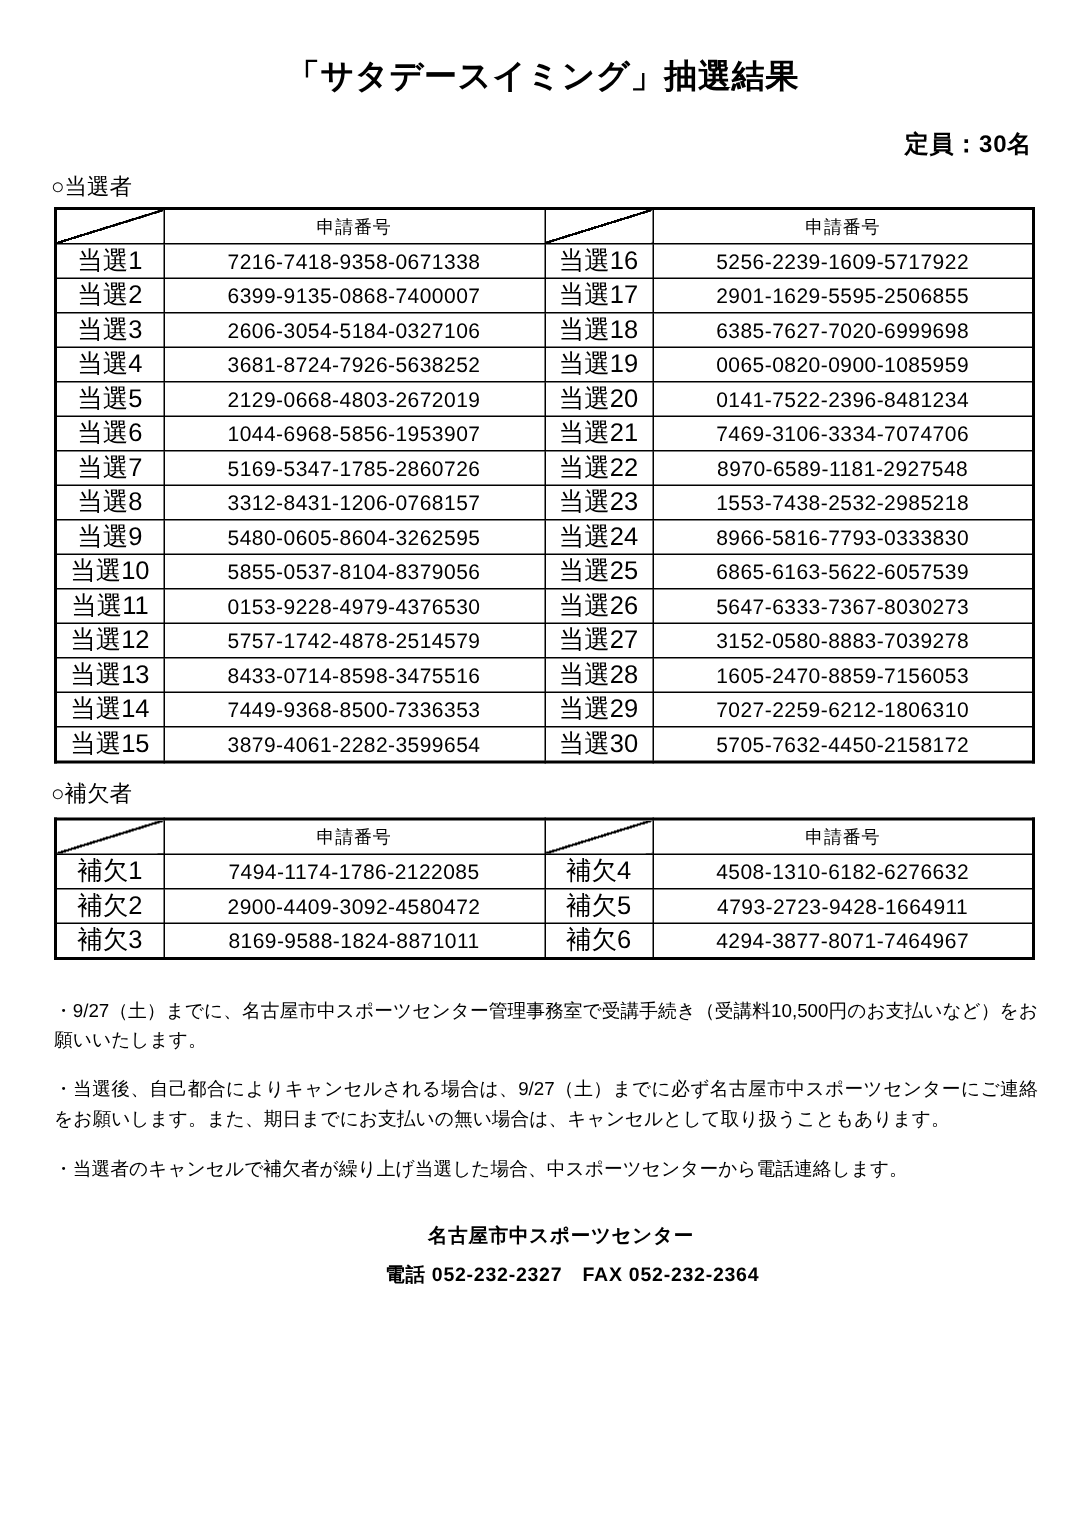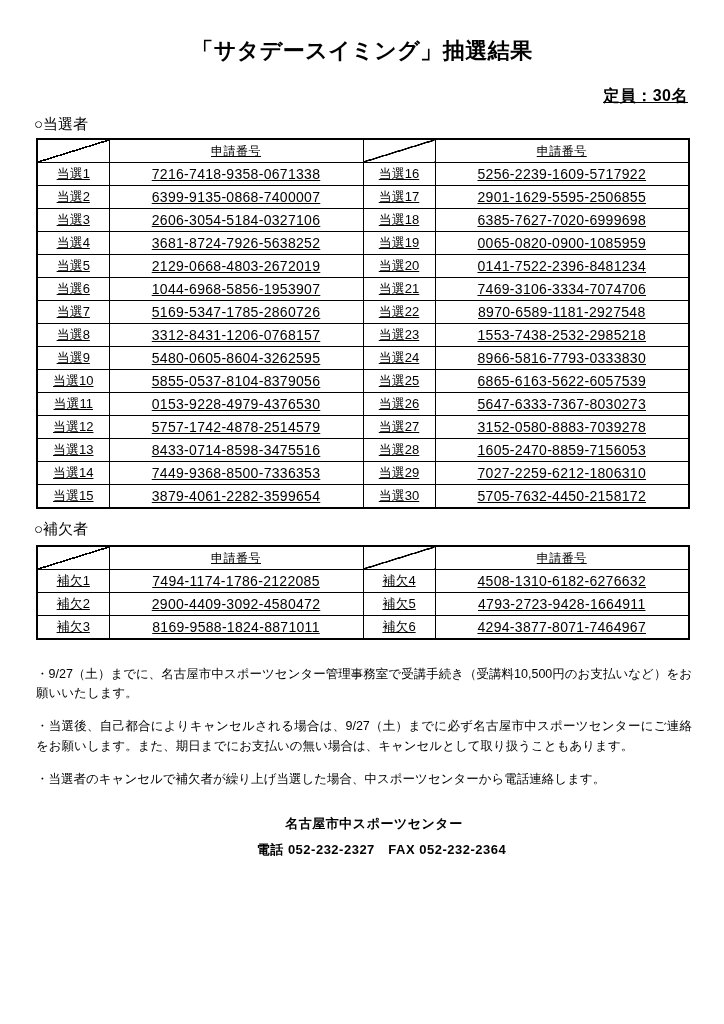--- a/index.html
+++ b/index.html
@@ -39,41 +39,39 @@
 
   
   .capacity {
     position: absolute;
     top: 86px;
     right: 36px;
     font-size: 16px;
     font-weight: bold;
     letter-spacing: 0.5px;
     white-space: nowrap;
-    text-decoration: underline;
   }
 
   
   .section-heading {
     position: absolute;
     left: 34px;
     font-size: 15px;
     font-weight: normal;
     white-space: nowrap;
   }
   #heading-winners { top: 115px; }
   #heading-waitlist { top: 520px; }
 
   
   table.result-table {
     position: absolute;
     border-collapse: collapse;
     table-layout: fixed;
     font-size: 13px;
-    text-decoration: underline;
   }
   #table-winners {
     left: 36px;
     top: 138px;
     width: 652px;
   }
   #table-waitlist {
     left: 36px;
     top: 545px;
     width: 652px;
@@ -115,21 +113,21 @@
         rgba(0,0,0,0) 0%,
         rgba(0,0,0,0) calc(50% - 0.8px),
         #000 calc(50% - 0.8px),
         #000 calc(50% + 0.8px),
         rgba(0,0,0,0) calc(50% + 0.8px),
         rgba(0,0,0,0) 100%);
     height: 24px;
   }
 
   td.lbl {
-    font-size: 13px;
+    font-size: 17px;
     letter-spacing: 0px;
   }
   td.num {
     font-size: 14px;
     letter-spacing: 0.3px;
   }
 
   
   td.mid-sep, th.mid-sep {
     border-left: 2px solid #000000;

